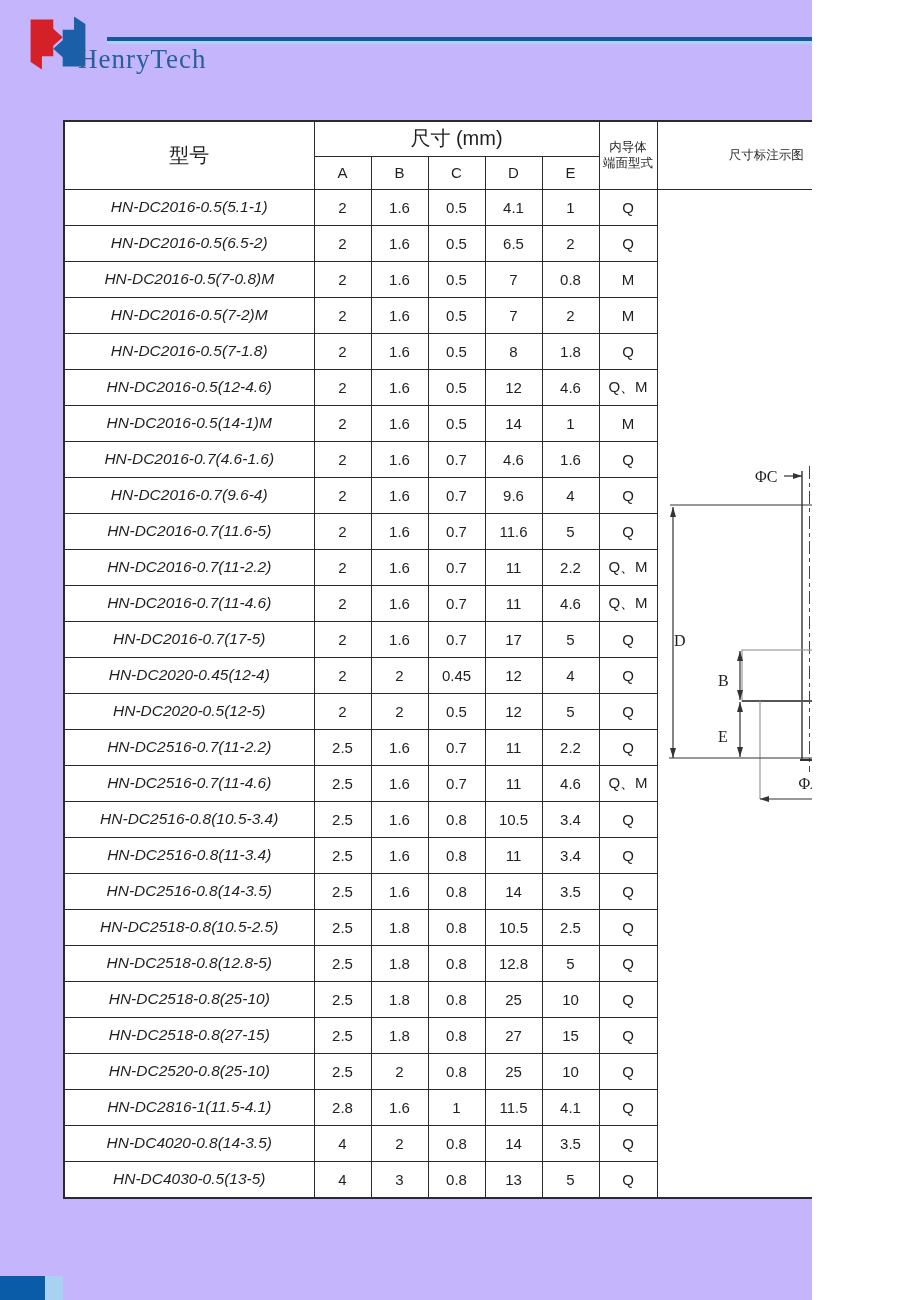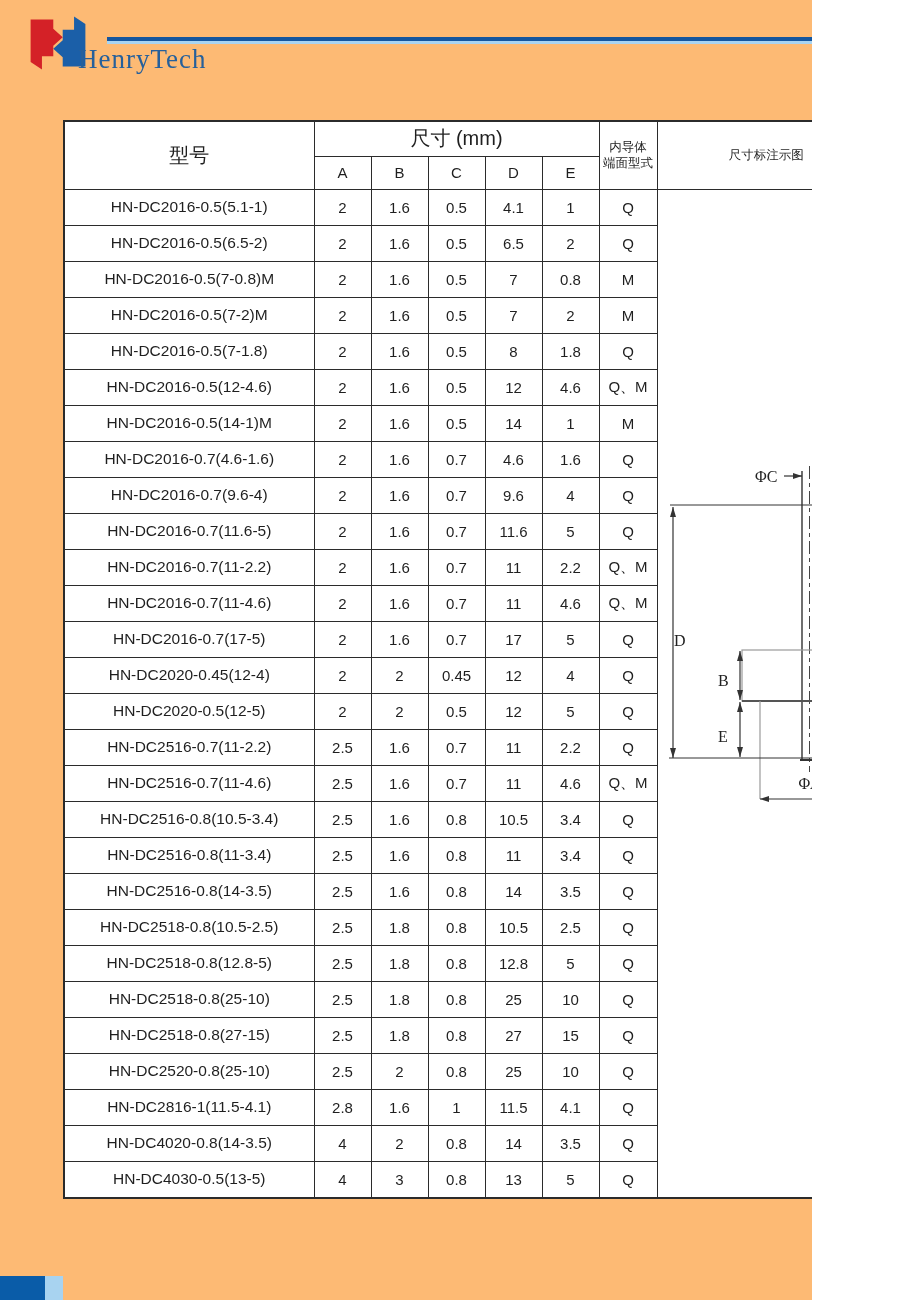--- a/index.html
+++ b/index.html
@@ -1,16 +1,16 @@
 <!DOCTYPE html>
 <html><head>
 <meta charset="utf-8">
 <style>
   html,body{margin:0;padding:0;background:#fff;}
-  .page{position:relative;width:812px;height:1300px;background:#fdba74;overflow:hidden;
+  .page{position:relative;width:812px;height:1300px;background:#c4b5fd;overflow:hidden;
         font-family:"Liberation Sans",sans-serif;color:#1f1f1f;}
 
   
   .logo-mark{position:absolute;left:24px;top:13px;width:68px;height:60px;}
   .brand-name{position:absolute;left:78px;top:44px;font-family:"Liberation Serif",serif;
               font-size:27px;color:#26609B;letter-spacing:1px;}
   .header-rule{position:absolute;left:107px;top:37px;width:813px;}
   .header-rule .dark{height:4px;background:#15569E;}
   .header-rule .light{height:3px;background:#A9D4F1;}
 
@@ -20,21 +20,21 @@
   table.spec th,table.spec td{border:1px solid #2b2b2b;padding:0;text-align:center;
              vertical-align:middle;font-weight:normal;background:#fff;}
   table.spec{border:2px solid #2b2b2b;}
   thead th{background:#EDECEA;}
   .h-row1{height:35px;}
   .h-row2{height:33px;}
   .h-main{font-size:20px;}
   .h-sub{font-size:15px;}
   .h-small{font-size:12.5px;line-height:1.3;}
   tbody td{height:35px;font-size:15px;}
-  tbody td.model{font-size:15.5px;}
+  tbody td.model{font-size:15.5px;font-style:italic;}
   td.diagram-cell{position:relative;background:#fff;border-bottom:3px solid #8f8f8f;}
   .diagram-wrap{position:absolute;left:0;top:268px;width:219px;height:360px;}
   .dg-label{font-family:"Liberation Serif",serif;font-size:16px;fill:#222;}
 
   
   .footer-block-dark{position:absolute;left:0;top:1276px;width:45px;height:24px;background:#0A5CA8;}
   .footer-block-light{position:absolute;left:45px;top:1276px;width:18px;height:24px;background:#A8D3F0;}
   .page-number{position:absolute;left:70px;top:1344px;font-size:21px;color:#1a1a1a;margin-left:36px;}
 </style>
 </head>

